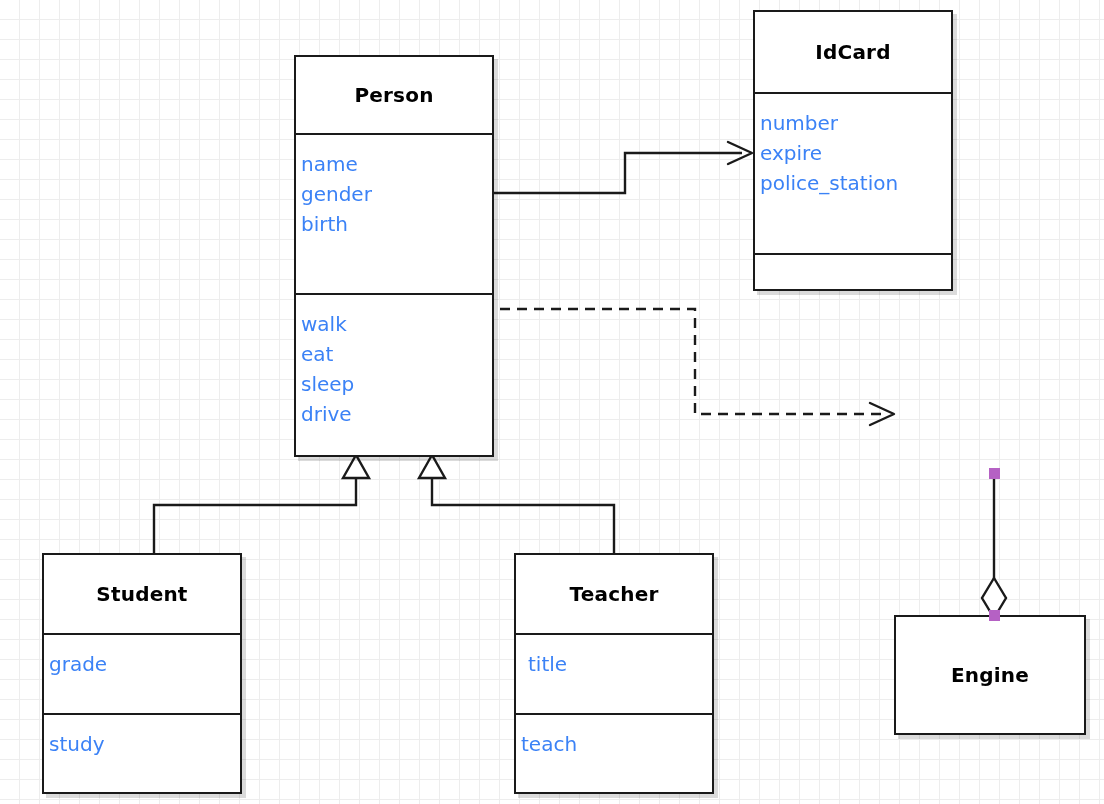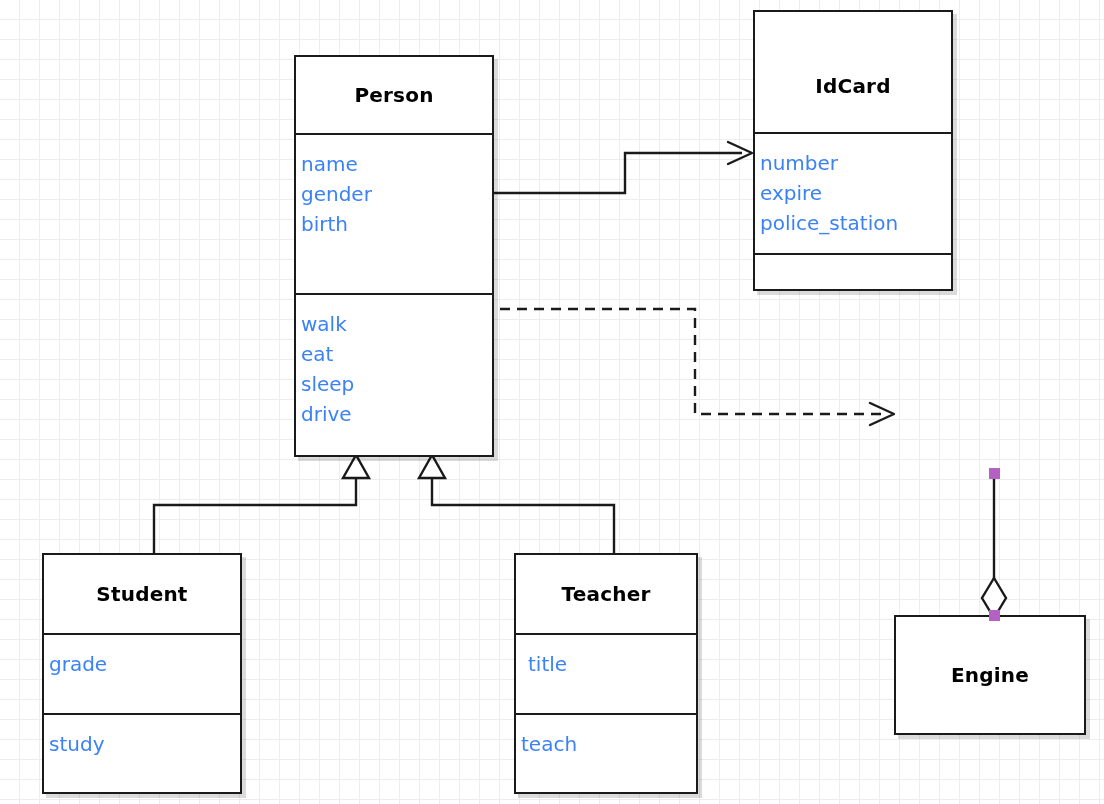--- a/index.html
+++ b/index.html
@@ -124,21 +124,21 @@
     </div>
     <div class="uml-compartment uml-members pad-top" style="flex:1 1 auto;">
       <div class="uml-member">walk</div>
       <div class="uml-member">eat</div>
       <div class="uml-member">sleep</div>
       <div class="uml-member">drive</div>
     </div>
   </div>
 
   <div class="uml-class" style="left:753px; top:10px; width:200px; height:281px;">
-    <div class="uml-compartment uml-title" style="height:92px;margin-top:28px;">IdCard</div>
+    <div class="uml-compartment uml-title" style="height:80px;">IdCard</div>
     <div class="uml-compartment uml-members pad-top" style="flex:1 1 auto;">
       <div class="uml-member">number</div>
       <div class="uml-member">expire</div>
       <div class="uml-member">police_station</div>
     </div>
     <div class="uml-compartment uml-empty" style="height:36px;"></div>
   </div>
 
 
   <div class="uml-class" style="left:894px; top:615px; width:192px; height:120px;">
@@ -148,21 +148,21 @@
   <div class="uml-class" style="left:42px; top:553px; width:200px; height:241px;">
     <div class="uml-compartment uml-title" style="height:78px;">Student</div>
     <div class="uml-compartment uml-members pad-top" style="height:80px;">
       <div class="uml-member">grade</div>
     </div>
     <div class="uml-compartment uml-members pad-top" style="flex:1 1 auto;">
       <div class="uml-member">study</div>
     </div>
   </div>
 
-  <div class="uml-class" style="left:514px; top:553px; width:184px; height:241px;">
+  <div class="uml-class" style="left:514px; top:553px; width:200px; height:241px;">
     <div class="uml-compartment uml-title" style="height:78px;">Teacher</div>
     <div class="uml-compartment uml-members pad-top" style="height:80px;padding-left:12px;">
       <div class="uml-member">title</div>
     </div>
     <div class="uml-compartment uml-members pad-top" style="flex:1 1 auto;">
       <div class="uml-member">teach</div>
     </div>
   </div>
 
 </div>

